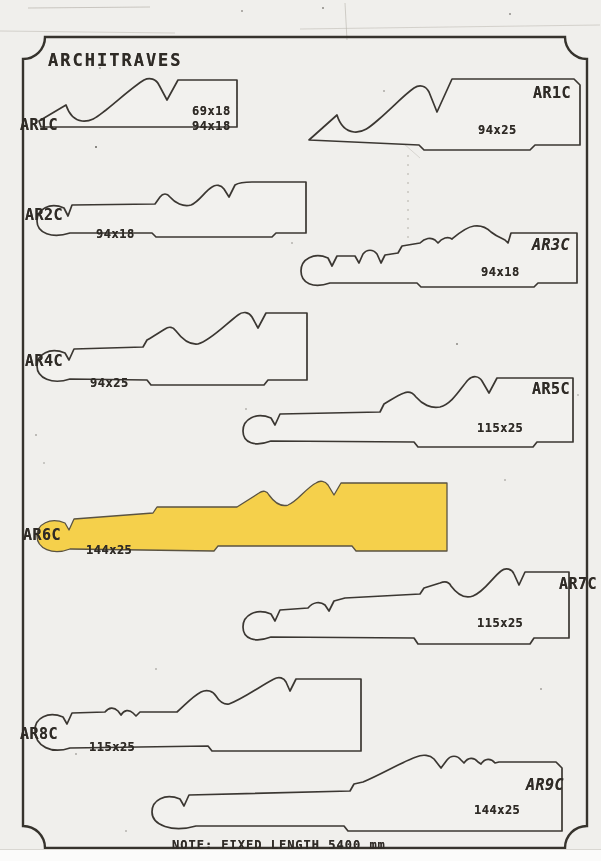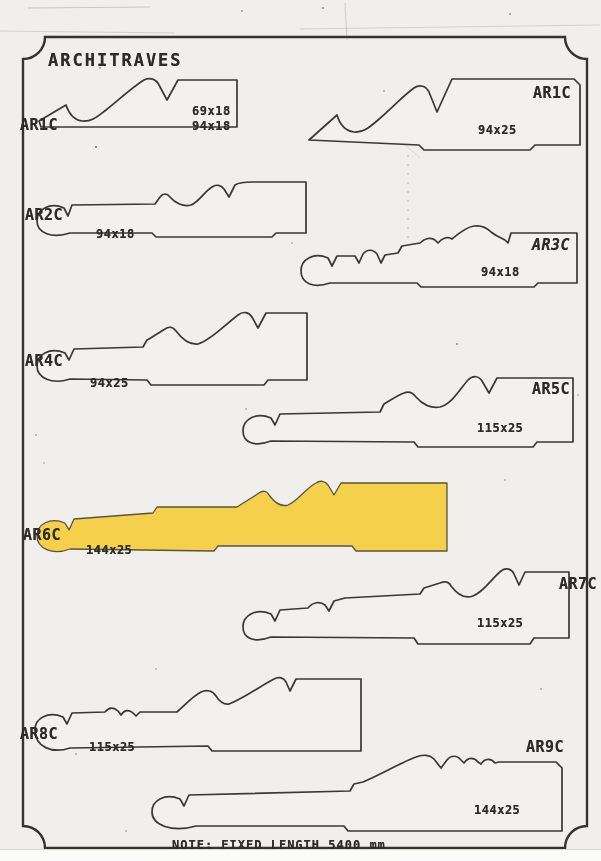--- a/index.html
+++ b/index.html
@@ -100,21 +100,21 @@
 
   <div class="lbl code" style="left:20px;  top:92px;">AR1C</div>
   <div class="lbl code" style="left:533px; top:60px;">AR1C</div>
   <div class="lbl code" style="left:25px;  top:182px;">AR2C</div>
   <div class="lbl code" style="left:532px; top:212px;font-style:italic;">AR3C</div>
   <div class="lbl code" style="left:25px;  top:328px;">AR4C</div>
   <div class="lbl code" style="left:532px; top:356px;">AR5C</div>
   <div class="lbl code" style="left:23px;  top:502px;">AR6C</div>
   <div class="lbl code" style="left:559px; top:551px;">AR7C</div>
   <div class="lbl code" style="left:20px;  top:701px;">AR8C</div>
-  <div class="lbl code" style="left:526px; top:714px;">AR9C</div>
+  <div class="lbl code" style="left:526px; top:752px;font-style:italic;">AR9C</div>
 
   <div class="lbl dim" style="left:192px; top:88px;">69x18</div>
   <div class="lbl dim" style="left:192px; top:103px;">94x18</div>
   <div class="lbl dim" style="left:478px; top:107px;">94x25</div>
   <div class="lbl dim" style="left:96px;  top:211px;">94x18</div>
   <div class="lbl dim" style="left:481px; top:249px;">94x18</div>
   <div class="lbl dim" style="left:90px;  top:360px;">94x25</div>
   <div class="lbl dim" style="left:477px; top:405px;">115x25</div>
   <div class="lbl dim" style="left:86px;  top:527px;">144x25</div>
   <div class="lbl dim" style="left:477px; top:600px;">115x25</div>

